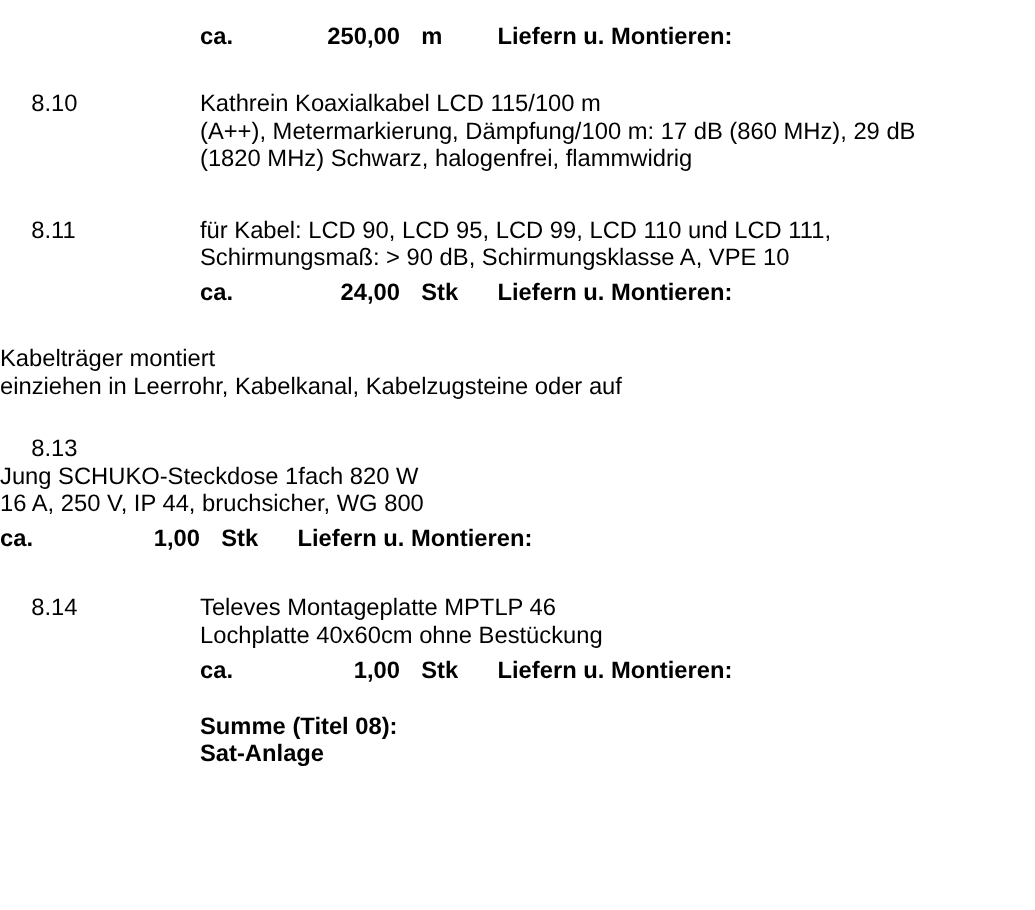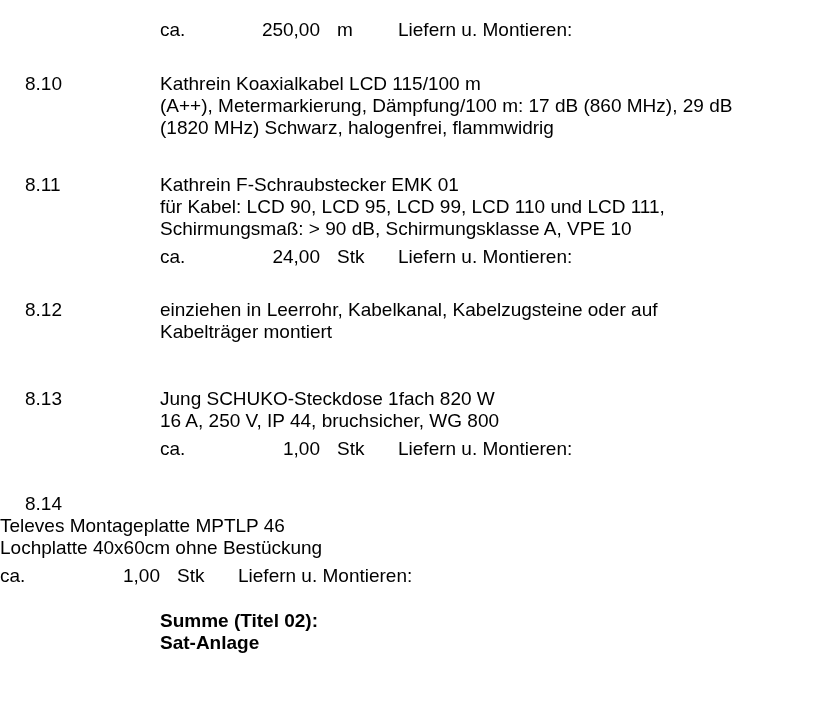--- a/index.html
+++ b/index.html
@@ -25,35 +25,36 @@
   .top-row {
     margin: 19px 0 0 160px;
   }
   
   .item {
     display: flex;
   }
   #items .item:nth-child(1) { margin-top: 32px; }
   #items .item:nth-child(2) { margin-top: 35px; }
   #items .item:nth-child(3) { margin-top: 31px; }
-  #items .item:nth-child(4) { margin-top: 45px; }
-  #items .item:nth-child(5) { margin-top: 33px; flex-direction: column; }
+  #items .item:nth-child(4) { margin-top: 28px; flex-direction: column; }
+  #items .item:nth-child(5) { margin-top: 33px; }
   .item-code {
     box-sizing: border-box;
     width: 160px;
     padding-left: 25px;
     flex: 0 0 auto;
   }
   .item-body {
     flex: 1 1 auto;
     max-width: 640px;
   }
   
   .qty-row {
     white-space: nowrap;
+    font-weight: bold;
   }
   .item-body .qty-row {
     margin-top: 6px;
   }
   .q-ca {
     display: inline-block;
     width: 47px;
   }
   .q-val {
     display: inline-block;
@@ -91,37 +92,35 @@
         <div class="item-desc">
             <div>(A++), Metermarkierung, Dämpfung/100 m: 17 dB (860 MHz), 29 dB</div>
             <div>(1820 MHz) Schwarz, halogenfrei, flammwidrig</div>
           </div>
       </div>
     </div>
 
     <div class="item">
       <div class="item-code">8.11</div>
       <div class="item-body">
-        <div class="item-title">Kathrein F-Schraubstecker EMK 01</div>
         <div class="item-desc">
             <div>für Kabel: LCD 90, LCD 95, LCD 99, LCD 110 und LCD 111,</div>
             <div>Schirmungsmaß: &gt; 90 dB, Schirmungsklasse A, VPE 10</div>
           </div>
         <div class="qty-row">
           <span class="q-ca">ca.</span><span class="q-val">24,00</span><span class="q-unit">Stk</span><span class="q-action">Liefern u. Montieren:</span>
         </div>
       </div>
     </div>
 
     <div class="item">
-      <div class="item-code">8.12</div>
       <div class="item-body">
         <div class="item-desc">
+            <div>Kabelträger montiert</div>
             <div>einziehen in Leerrohr, Kabelkanal, Kabelzugsteine oder auf</div>
-            <div>Kabelträger montiert</div>
           </div>
       </div>
     </div>
 
     <div class="item">
       <div class="item-code">8.13</div>
       <div class="item-body">
         <div class="item-title">Jung SCHUKO-Steckdose 1fach 820 W</div>
         <div class="item-desc">
             <div>16 A, 250 V, IP 44, bruchsicher, WG 800</div>
@@ -140,17 +139,17 @@
             <div>Lochplatte 40x60cm ohne Bestückung</div>
           </div>
         <div class="qty-row">
           <span class="q-ca">ca.</span><span class="q-val">1,00</span><span class="q-unit">Stk</span><span class="q-action">Liefern u. Montieren:</span>
         </div>
       </div>
     </div>
   </div>
 
   <div class="summary">
-    <div>Summe (Titel 02):</div>
+    <div>Summe (Titel 08):</div>
     <div>Sat-Anlage</div>
   </div>
 
 </div>
 
 </body></html>

